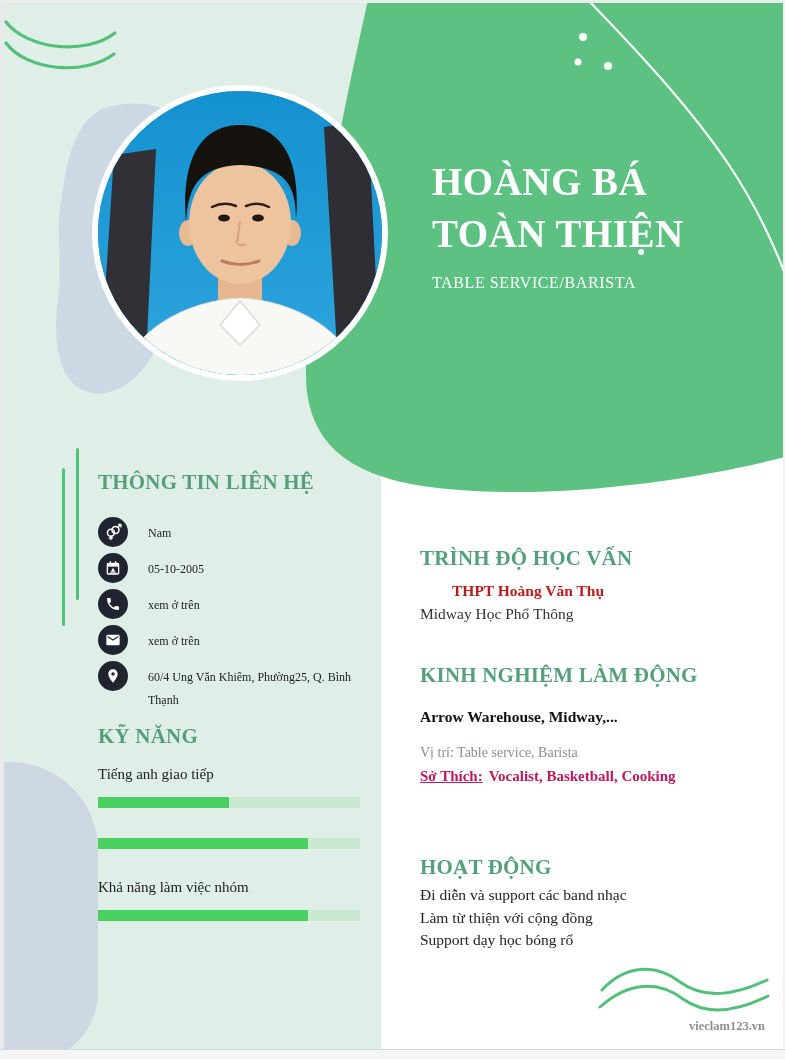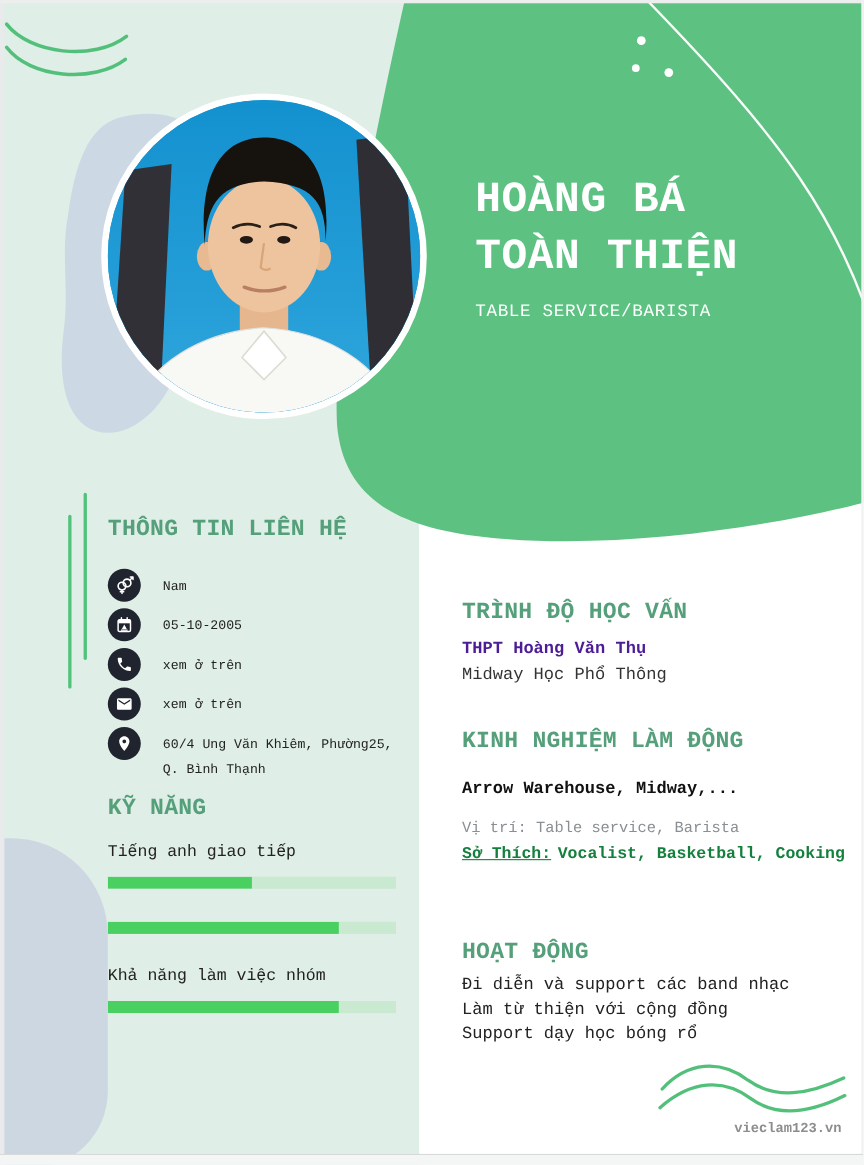--- a/index.html
+++ b/index.html
@@ -1,17 +1,17 @@
 <!DOCTYPE html>
 <html><head>
 <meta charset="utf-8">
 <style>
   html,body{margin:0;padding:0;background:#eef0f1;}
   .page{position:relative;width:785px;height:1059px;background:#ffffff;overflow:hidden;
-        font-family:Liberation Mono, monospace;color:#1f1f1f;}
+        font-family:Liberation Serif, serif;color:#1f1f1f;}
   
   .mint-col{position:absolute;left:0;top:0;width:381px;height:1059px;background:#dfeee6;z-index:1;}
   
   .svg-abs{position:absolute;z-index:2;}
   .green-blob-svg{position:absolute;left:0;top:0;z-index:3;}
   .blob-bottom-left{position:absolute;left:-50px;top:762px;width:148px;height:300px;
         background:#ccd7e2;border-radius:0 88px 70px 0;z-index:2;}
   
   .photo{position:absolute;left:92px;top:85px;width:284px;height:284px;border:6px solid #fff;
         border-radius:50%;overflow:hidden;z-index:4;background:#1391cf;}
@@ -35,26 +35,26 @@
   .ctext{margin-left:20px;padding-top:5px;font-size:12px;line-height:23px;color:#222;width:222px;}
   .skills-title{position:absolute;left:98px;top:724px;z-index:5;}
   .skills-list{position:absolute;left:98px;top:766px;width:262px;z-index:5;}
   .skill-label{font-size:15px;color:#222;margin-bottom:14px;}
   .skill-bar{height:11px;background:#cae9d1;margin-bottom:30px;overflow:hidden;}
   .skill-fill{height:100%;background:#4ad061;}
   
   .rblock{position:absolute;left:420px;z-index:5;}
   .edu-title{top:546px;}
   .edu-body{top:579px;font-size:15.5px;line-height:23px;}
-  .school{font-weight:bold;color:#4c1d95;}
+  .school{font-weight:bold;color:#b91c1c;margin-left:32px;}
   .degree{color:#333;}
   .exp-title{top:663px;}
   .company{top:708px;font-size:15.5px;font-weight:bold;color:#111;}
   .position{top:745px;font-size:14px;color:#8a8f93;}
-  .hobbies{top:768px;font-size:15px;color:#15803d;font-weight:bold;text-align:right;}
+  .hobbies{top:768px;font-size:15px;color:#be185d;font-weight:bold;text-align:right;}
   .hobbies .lbl{text-decoration:underline;margin-right:6px;}
   .act-title{top:855px;}
   .act-list{top:884px;font-size:15.5px;line-height:22.5px;color:#222;}
   
   .watermark{position:absolute;left:640px;top:1019px;width:125px;text-align:right;
         font-size:12.5px;font-weight:bold;color:#8d8d8d;z-index:5;}
   
   .edge{position:absolute;z-index:60;}
   .edge.l{left:0;top:0;width:4px;height:1059px;background:#e8eaeb;}
   .edge.t{left:0;top:0;width:785px;height:3px;background:#eceeee;}

